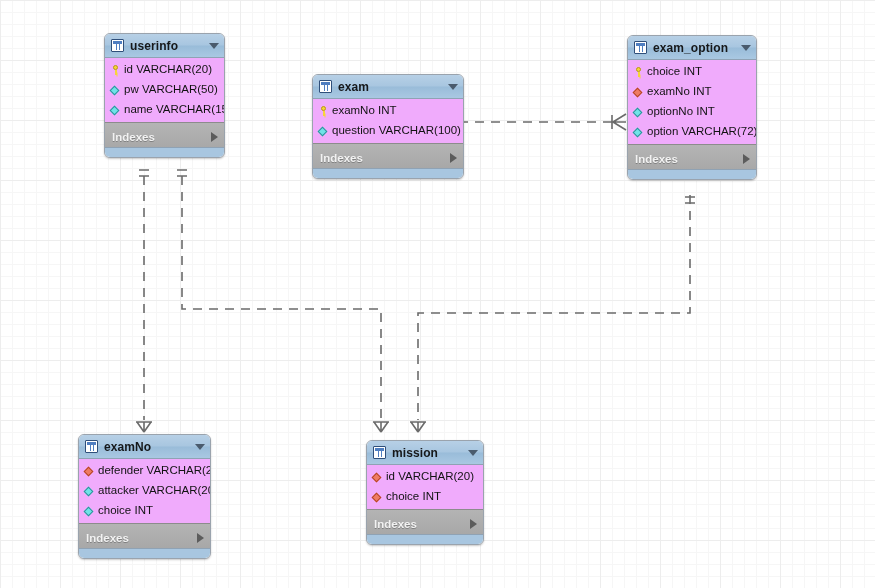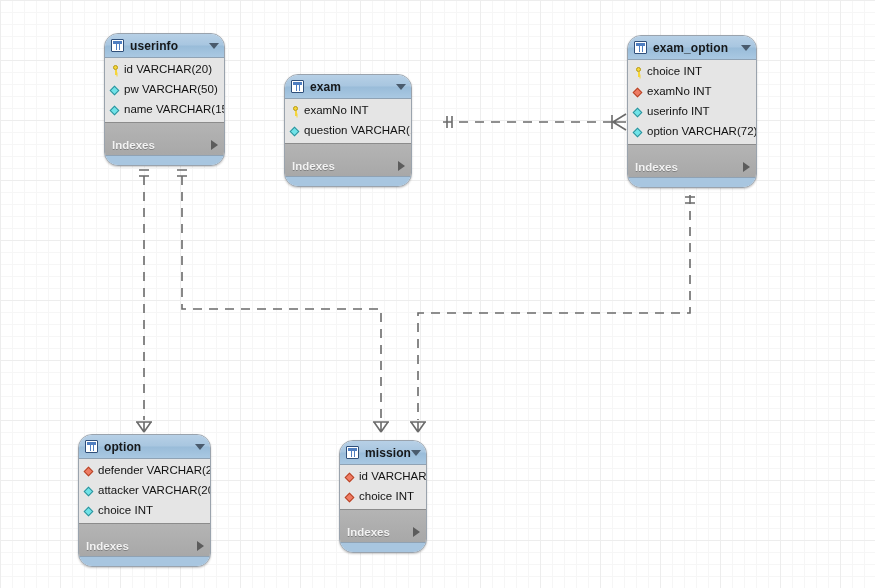--- a/index.html
+++ b/index.html
@@ -29,21 +29,21 @@
     position: absolute;
     left: 0; top: 0;
     width: 875px; height: 588px;
     pointer-events: none;
   }
 
   
   .table-box {
     position: absolute;
     border: 1px solid #9aa3ad;
-    border-radius: 14px;
+    border-radius: 6px;
     background: #ffffff;
     box-shadow: 0 1px 2px rgba(0,0,0,0.22);
     box-sizing: border-box;
     overflow: hidden;
   }
   .tbl-header {
     height: 23px;
     display: flex;
     align-items: center;
     padding: 0 5px 0 6px;
@@ -82,21 +82,21 @@
     white-space: nowrap;
   }
   .tbl-caret {
     margin-left: auto;
     width: 0; height: 0;
     border-left: 5px solid transparent;
     border-right: 5px solid transparent;
     border-top: 6px solid #4a5b6d;
   }
   .col-list {
-    background: #e5e5e5;
+    background: #f0abfc;
     padding: 2px 0 2px 0;
   }
   .col-row {
     display: flex;
     align-items: center;
     height: 20px;
     padding-left: 5px;
     white-space: nowrap;
   }
   .col-name {
@@ -132,21 +132,21 @@
     border: 1px solid #5f7f8c;
   }
   .gi.cyan::before { background: #6fe3e8; border-color: #2f8f9a; }
   .gi.cyanlight::before { background: #e8fbfd; border-color: #67a9b5; }
   .gi.red::before { background: #ef7b63; border-color: #b54427; }
 
   .tbl-footer {
     height: 20px;
     display: flex;
     align-items: center;
-    padding: 12px 6px 0 7px;
+    padding: 4px 6px 0 7px;
     background: linear-gradient(to bottom, #b4b4b4 0%, #a8a8a8 100%);
     border-top: 1px solid #8c8c8c;
   }
   .tbl-footer .lbl {
     font-size: 11.5px;
     font-weight: bold;
     color: #f2f2f2;
     text-shadow: 0 1px 0 rgba(0,0,0,0.25);
   }
   .tbl-footer .arrow {
@@ -219,21 +219,21 @@
         <span class="col-name">name VARCHAR(15)</span>
       </div>
     </div>
     <div class="tbl-footer">
       <span class="lbl">Indexes</span>
       <span class="arrow"></span>
     </div>
     <div class="tbl-tab"></div>
   </div>
 
-  <div class="table-box" style="left:284px; top:74px; width:128px;">
+  <div class="table-box" style="left:312px; top:74px; width:152px;">
     <div class="tbl-header">
       <span class="tbl-icon"></span>
       <span class="tbl-title">exam</span>
       <span class="tbl-caret"></span>
     </div>
     <div class="col-list">
       <div class="col-row">
         <span class="gi pk"></span>
         <span class="col-name">examNo INT</span>
       </div>
@@ -259,38 +259,38 @@
       <div class="col-row">
         <span class="gi pk"></span>
         <span class="col-name">choice INT</span>
       </div>
       <div class="col-row">
         <span class="gi dia red"></span>
         <span class="col-name">examNo INT</span>
       </div>
       <div class="col-row">
         <span class="gi dia cyan"></span>
-        <span class="col-name">userinfo INT</span>
+        <span class="col-name">optionNo INT</span>
       </div>
       <div class="col-row">
         <span class="gi dia cyan"></span>
         <span class="col-name">option VARCHAR(72)</span>
       </div>
     </div>
     <div class="tbl-footer">
       <span class="lbl">Indexes</span>
       <span class="arrow"></span>
     </div>
     <div class="tbl-tab"></div>
   </div>
 
   <div class="table-box" style="left:78px; top:434px; width:133px;">
     <div class="tbl-header">
       <span class="tbl-icon"></span>
-      <span class="tbl-title">option</span>
+      <span class="tbl-title">examNo</span>
       <span class="tbl-caret"></span>
     </div>
     <div class="col-list">
       <div class="col-row">
         <span class="gi dia red"></span>
         <span class="col-name">defender VARCHAR(20)</span>
       </div>
       <div class="col-row">
         <span class="gi dia cyan"></span>
         <span class="col-name">attacker VARCHAR(20)</span>
@@ -300,21 +300,21 @@
         <span class="col-name">choice INT</span>
       </div>
     </div>
     <div class="tbl-footer">
       <span class="lbl">Indexes</span>
       <span class="arrow"></span>
     </div>
     <div class="tbl-tab"></div>
   </div>
 
-  <div class="table-box" style="left:339px; top:440px; width:88px;">
+  <div class="table-box" style="left:366px; top:440px; width:118px;">
     <div class="tbl-header">
       <span class="tbl-icon"></span>
       <span class="tbl-title">mission</span>
       <span class="tbl-caret"></span>
     </div>
     <div class="col-list">
       <div class="col-row">
         <span class="gi dia red"></span>
         <span class="col-name">id VARCHAR(20)</span>
       </div>

